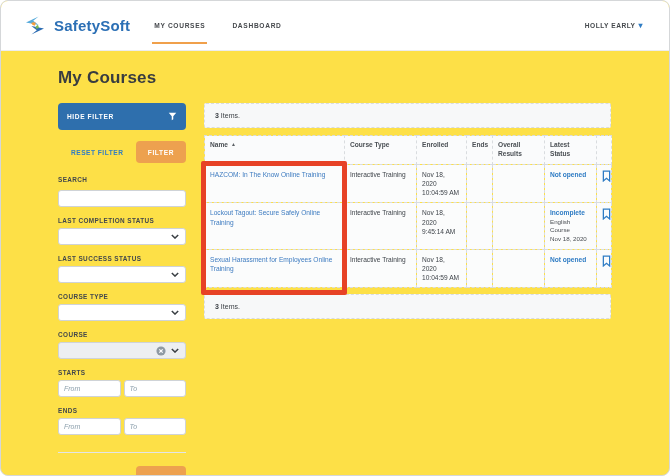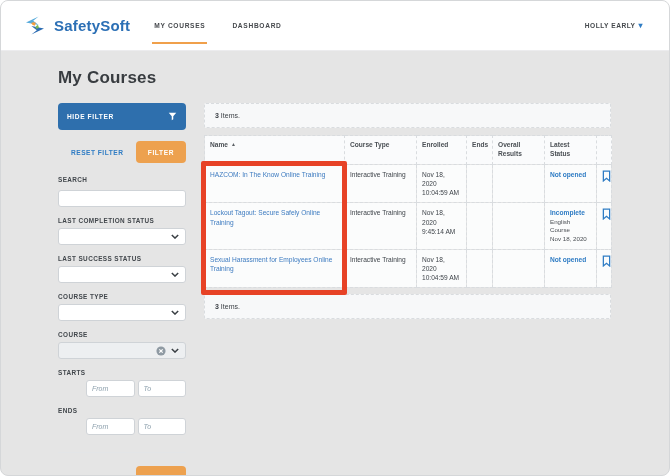--- a/index.html
+++ b/index.html
@@ -1,20 +1,20 @@
 <!DOCTYPE html>
 <html><head>
 <meta charset="utf-8">
 <style>
   * { margin:0; padding:0; box-sizing:border-box; }
   html,body { background:#fff; }
   body { font-family:"Liberation Sans", sans-serif; }
 
   .frame {
-    position:relative; width:670px; height:476px; background:#e5e5e5;
+    position:relative; width:670px; height:476px; background:#fde047;
     border:1px solid #d5d7d9; border-radius:8px; overflow:hidden;
   }
 
   
   .header {
     height:50px; display:flex; align-items:center;
     padding:0 26px 0 22px; border-bottom:1px solid #ececee; background:#fff;
   }
   .logo-wrap { display:flex; align-items:center; gap:7px; }
   .brand-name { font-size:15px; font-weight:700; color:#2b6fb5; letter-spacing:.2px; }
@@ -56,21 +56,21 @@
   .field-label { font-size:6.4px; font-weight:700; color:#42474c; letter-spacing:.4px; margin-bottom:4px; }
   .text-input {
     width:100%; height:17px; border:1px solid #cfd3d7; border-radius:3px; background:#fff;
     font-size:7px; padding:0 5px; font-family:inherit; color:#3f444a;
   }
   .select {
     width:100%; height:17px; border:1px solid #cfd3d7; border-radius:3px; background:#fff;
     display:flex; align-items:center; justify-content:flex-end; gap:5px; padding:0 6px; cursor:pointer;
   }
   .select.gray { background:#edeff1; }
-  .range { display:flex; gap:3px;margin-left:28px; }
+  .range { display:flex; gap:3px; }
   .range input {
     width:50%; height:17px; border:1px solid #cfd3d7; border-radius:3px; background:#fff;
     font-size:7px; padding:0 5px; font-family:inherit; font-style:italic; color:#5b6b77;
   }
   input::placeholder { color:#8da0ad; font-style:italic; opacity:1; }
   .sidebar-divider { border:none; border-top:1px solid #e3e5e7; margin:17px 0 0; }
   .filter-row.bottom { margin-top:13px; }
 
   
   .main { width:407px; flex:none; }

